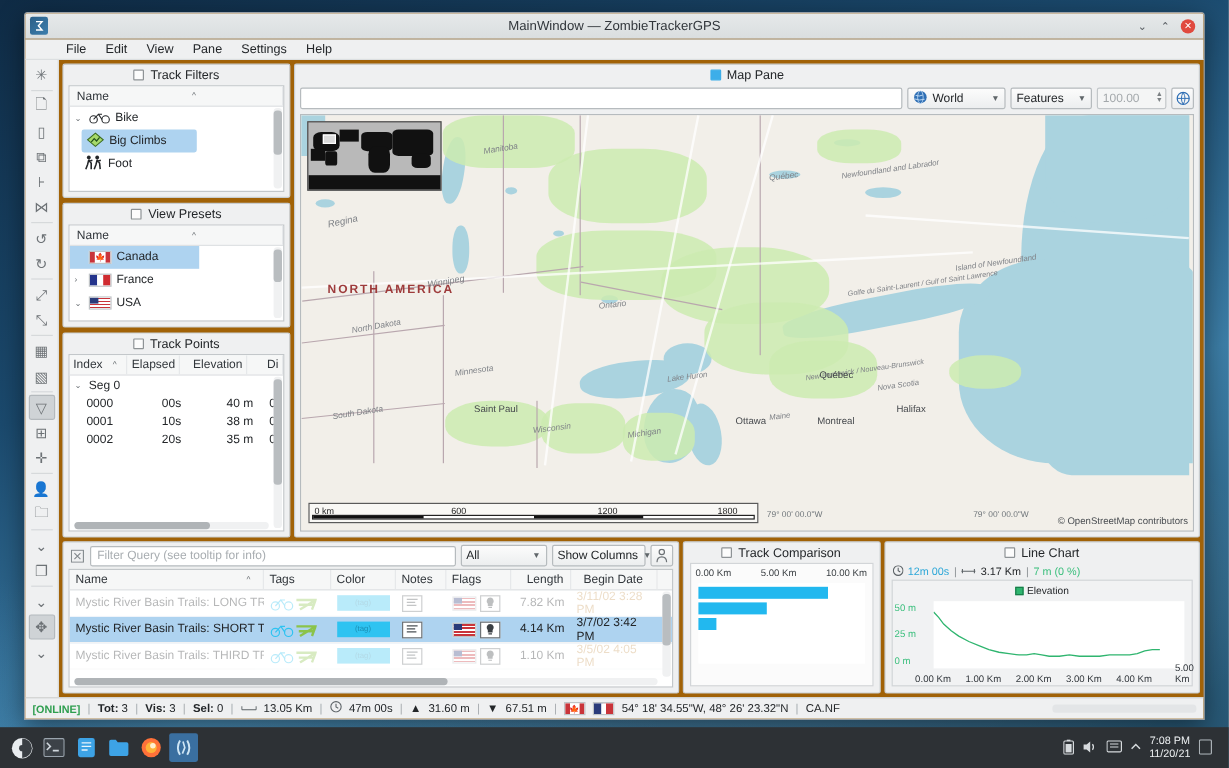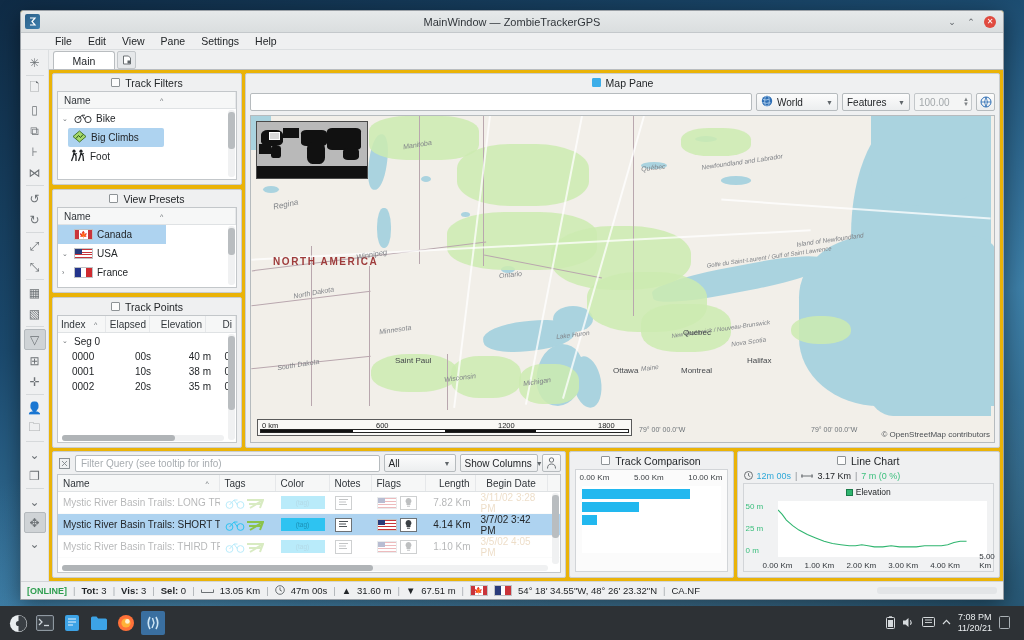--- a/index.html
+++ b/index.html
@@ -19,21 +19,21 @@
   #desktop:before{
     content:""; position:absolute; left:0; top:0; width:100%; height:100%;
     background:
       radial-gradient(ellipse 700px 300px at 62% 76%, rgba(255,255,255,.16), transparent 62%),
       radial-gradient(ellipse 500px 220px at 20% 95%, rgba(120,190,230,.20), transparent 70%);
   }
 
   
   #window{
     position:absolute; left:20px; top:10px; width:984px; height:590px;
-    background:#eab308;
+    background:#a16207;
     border:1px solid #9aa0a6;
     border-radius:3px 3px 0 0;
     box-shadow:0 6px 22px rgba(0,0,0,.45);
     display:flex; flex-direction:column;
     overflow:hidden;
   }
   
   #titlebar{
     height:22px; flex:0 0 22px;
     background:linear-gradient(#e6e9ea,#dadedf);
@@ -327,29 +327,20 @@
         <div class="vb">⌄</div>
         <div class="vb">❐</div>
         <div class="sep"></div>
         <div class="vb">⌄</div>
         <div class="vb sel">✥</div>
         <div class="vb">⌄</div>
       </div>
 
     <div id="content">
 
-      <div id="tabstrip">
-        <div class="tab">Main</div>
-        <div class="newtab">
-          <svg width="10" height="10" viewBox="0 0 10 10">
-              <path d="M1.5 1 h5 l2 2 v6 h-7 z" fill="#fff" stroke="#5d6367" stroke-width=".9"></path>
-              <rect x="5.5" y="5.5" width="3" height="3" fill="#5d6367"></rect>
-            </svg>
-        </div>
-      </div>
 
       <div id="toprow">
 
         <div id="leftdock">
 
           <div class="dock" style="flex:0 0 112px;">
             <div class="dock-title">
               <span class="cb"></span>
               <span>Track Filters</span>
             </div>
@@ -415,35 +406,35 @@
               </div>
               <div class="trows">
                 <div class="trow sel" style="width:108px;">
                   <span class="arrow"></span>
                   <span class="flag flag-ca" style="width:19px;height:11px;">
                       <i>🍁</i>
                     </span>
                   <span>Canada</span>
                 </div>
                 <div class="trow">
-                  <span class="arrow">⌄</span>
-                  <span class="flag flag-us" style="width:19px;height:11px;position:relative;">
-                    <span class="stripes"></span>
-                      <span class="canton"></span>
-                  </span>
-                  <span>USA</span>
-                </div>
-                <div class="trow">
                   <span class="arrow">›</span>
                   <span class="flag flag-fr" style="width:19px;height:11px;position:relative;background:#fff;">
                     <span class="b" style="left:0;background:#24348c;"></span>
                       <span class="b" style="left:33.3%;background:#fff;"></span>
                       <span class="b" style="left:66.6%;background:#cf2b30;"></span>
                   </span>
                   <span>France</span>
+                </div>
+                <div class="trow">
+                  <span class="arrow">⌄</span>
+                  <span class="flag flag-us" style="width:19px;height:11px;position:relative;">
+                    <span class="stripes"></span>
+                      <span class="canton"></span>
+                  </span>
+                  <span>USA</span>
                 </div>
                 <div class="trow">
                   <span class="arrow"></span>
 
                 </div>
               </div>
               <div class="vscroll">
                   <div class="thumb" style="height:45%;"></div>
                 </div>
             </div>

